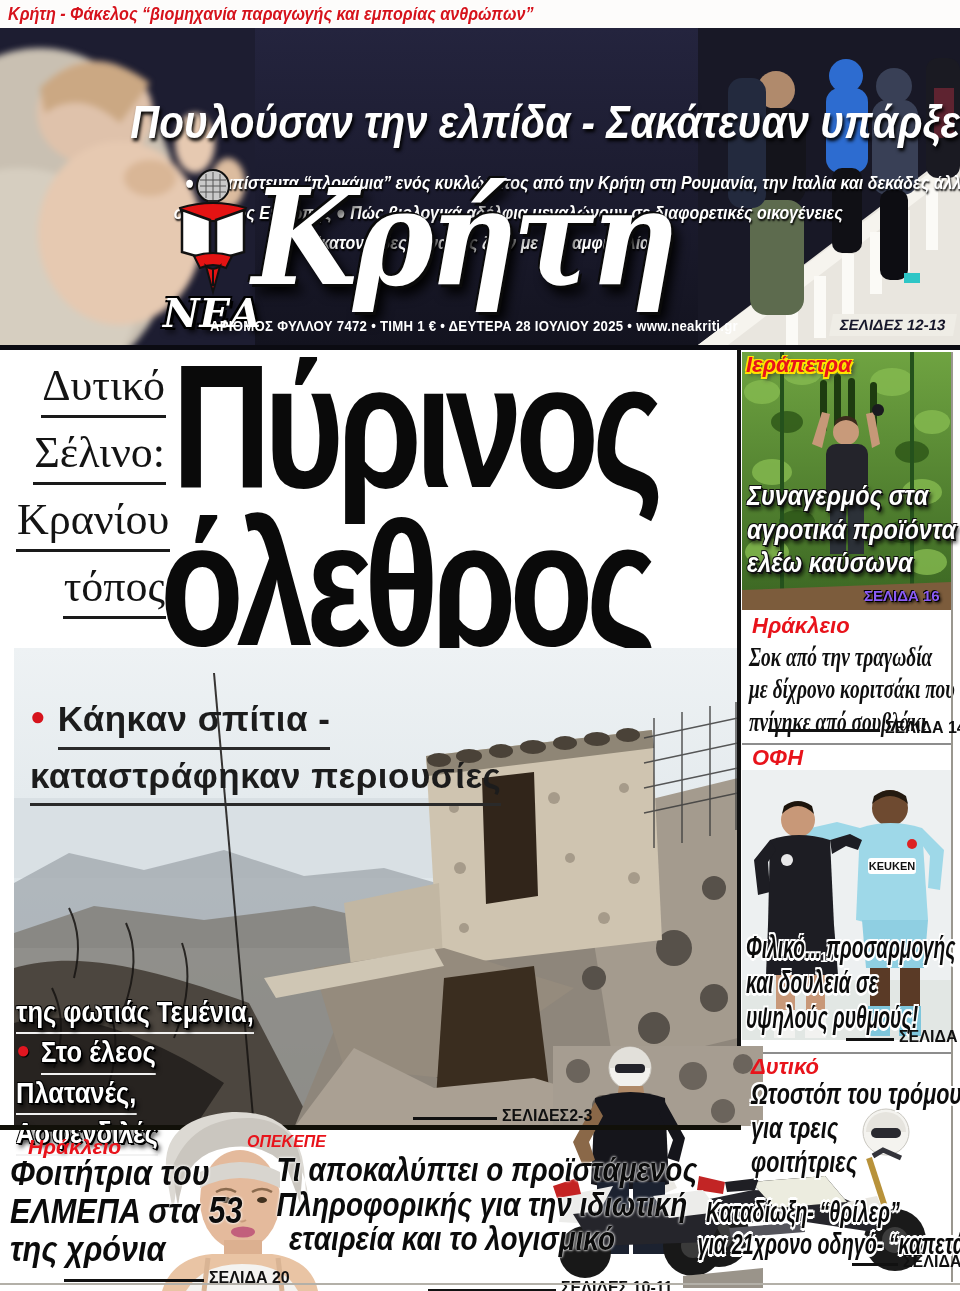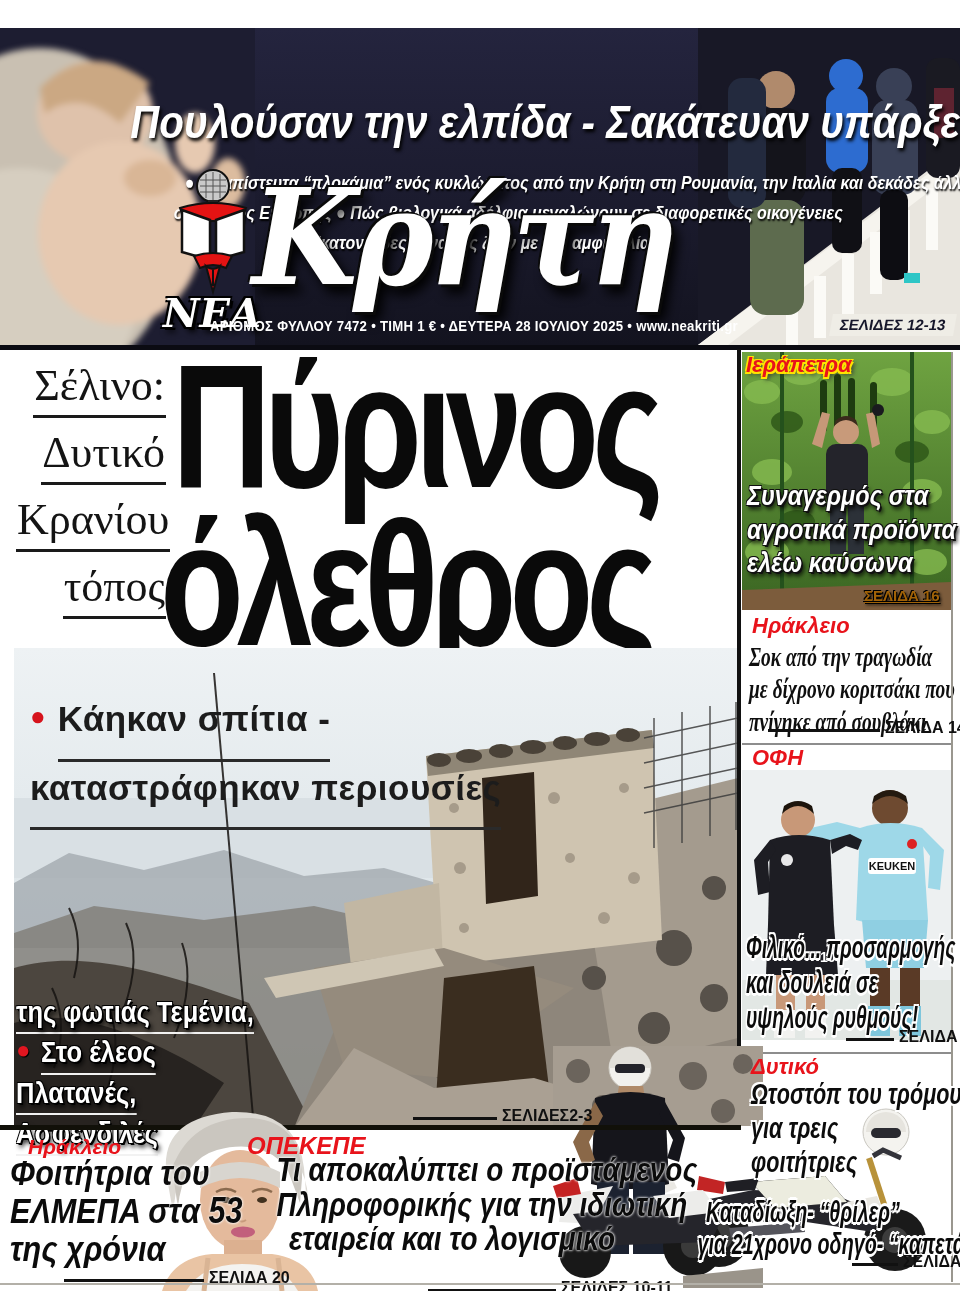--- a/index.html
+++ b/index.html
@@ -49,21 +49,21 @@
   .hl1{left:172px;top:338px;}
   .hl2{left:160px;top:496px;}
 
   
   .lead-photo{left:14px;top:648px;width:724px;height:480px;}
   .photo-rule{left:0;top:1125px;width:741px;height:5px;background:#111009;z-index:6;}
   .note-top{left:30px;top:700px;z-index:6;}
   .note-top .row{margin-bottom:7px;white-space:nowrap;}
   .note-top .dot{font:bold 26px/1 "Liberation Sans",sans-serif;color:#d6131c;margin-right:12px;vertical-align:6px;}
   .note-top .txt{display:inline-block;font:bold 35px/1.1 "Liberation Sans",sans-serif;color:#1c1c1c;
-    letter-spacing:.5px;border-bottom:3px solid #2a2a2a;padding-bottom:20px;}
+    letter-spacing:.5px;border-bottom:3px solid #2a2a2a;padding-bottom:8px;}
   .note-bottom{left:16px;top:996px;z-index:6;}
   .note-bottom .row{white-space:nowrap;margin-bottom:2px;}
   .note-bottom .dot{font:bold 24px/1 "Liberation Sans",sans-serif;color:#e01620;margin-right:10px;vertical-align:4px;
     text-shadow:1px 1px 0 #000;}
   .note-bottom .txt{display:inline-block;transform:scaleX(.85);transform-origin:left center;
     font:bold 30px/1.08 "Liberation Sans",sans-serif;color:#fff;
     border-bottom:2px solid #f2f2f2;padding-bottom:4px;
     text-shadow:-1px -1px 0 #000,1px -1px 0 #000,-1px 1px 0 #000,2px 2px 0 #000,3px 4px 6px #000;}
   .pageline{display:flex;align-items:flex-end;z-index:7;}
   .pageline .rl{height:3px;background:#111;margin:0 5px 4px 0;}
@@ -75,22 +75,22 @@
   .v-divider{left:737px;top:349px;width:4px;height:781px;background:#111;z-index:5;}
   .v-gray{left:951px;top:352px;width:2px;height:930px;background:#9a978f;z-index:2;}
   .sb-label{font:italic bold 22px/1 "Liberation Sans",sans-serif;color:#e8131b;white-space:nowrap;z-index:8;}
   .ylw{text-shadow:-1.5px -1.5px 0 #ffe400,1.5px -1.5px 0 #ffe400,-1.5px 1.5px 0 #ffe400,1.5px 1.5px 0 #ffe400,3px 3px 4px #333;font-style:italic;}
   .sb-photo{overflow:hidden;z-index:1;}
   .sb1{left:742px;top:352px;width:209px;height:258px;}
   .sb1-title{left:747px;top:479px;z-index:4;}
   .sb1-title .l{display:block;white-space:nowrap;transform:scaleX(.84);transform-origin:left center;
     font:italic bold 28px/1.2 "Liberation Sans",sans-serif;color:#fff;
     text-shadow:-1px -1px 0 #111,1px -1px 0 #111,-1px 1px 0 #111,2px 2px 0 #111,3px 4px 5px #000;}
-  .wpage{font:bold 15px/1 "Liberation Sans",sans-serif;color:#a16207;z-index:5;
-    text-shadow:-1px -1px 0 #000,1px 1px 0 #000,2px 2px 3px #000;white-space:nowrap;text-decoration:underline;}
+  .wpage{font:bold 15px/1 "Liberation Sans",sans-serif;color:#8b5cf6;z-index:5;
+    text-shadow:-1px -1px 0 #000,1px 1px 0 #000,2px 2px 3px #000;white-space:nowrap;}
   .sb2-title{left:749px;top:641px;}
   .sb2-title .l{display:block;white-space:nowrap;transform:scaleX(.72);transform-origin:left center;
     font:italic bold 27px/1.2 "Liberation Serif",serif;color:#0e0e0e;}
   .sbpage{z-index:6;}
   .sbpage .rl{width:112px;}
   .sb3{left:742px;top:770px;width:209px;height:270px;}
   .sb3-title{left:746px;top:930px;z-index:4;}
   .sb3-title .l{display:block;white-space:nowrap;transform:scaleX(.62);transform-origin:left center;
     font:italic bold 31px/1.13 "Liberation Sans",sans-serif;color:#0c0c0c;
     text-shadow:-2px -2px 0 #fff,2px -2px 0 #fff,-2px 2px 0 #fff,2px 2px 0 #fff,0 3px 0 #fff;}
@@ -125,20 +125,23 @@
   .sb2page{left:768px;top:720px;}
   .woman-art{left:112px;top:1108px;width:240px;height:183px;z-index:6;}
   .cop-art{left:533px;top:1046px;width:230px;height:242px;z-index:5;}
   .bottom-gray{left:0;top:1283px;width:960px;height:2px;background:#b3b0a8;z-index:9;}
 </style>
 </head>
 <body>
 
 <div class="page">
 
+  <div class="abs topstrip">
+    <span class="t">Κρήτη - Φάκελος “βιομηχανία παραγωγής και εμπορίας ανθρώπων”</span>
+  </div>
 
   <div class="abs header">
 
     <svg style="position:absolute;left:0;top:0" width="255" height="317" viewBox="0 0 255 317">
       <rect width="255" height="317" fill="#1d1d31"></rect>
       <g style="filter:blur(3px)">
         <ellipse cx="40" cy="190" rx="140" ry="170" fill="#c9c0b2"></ellipse>
         <ellipse cx="20" cy="260" rx="120" ry="120" fill="#d6cec0"></ellipse>
         <ellipse cx="95" cy="85" rx="58" ry="52" fill="#dfc2ab"></ellipse>
         <path d="M40,60 Q90,10 150,55 L120,95 Q80,60 45,85 Z" fill="#cba883"></path>
@@ -200,22 +203,22 @@
     <div class="logo-nea" style="position:absolute">ΝΕΑ</div>
   </div>
   <div class="abs logo-kriti">Κρήτη</div>
   <div class="abs infoline">
     <span class="s">ΑΡΙΘΜΟΣ ΦΥΛΛΟΥ 7472 • ΤΙΜΗ 1 € • ΔΕΥΤΕΡΑ 28 ΙΟΥΛΙΟΥ 2025 • www.neakriti.gr</span>
   </div>
   <div class="abs pages-badge">ΣΕΛΙΔΕΣ 12-13</div>
   <div class="abs header-rule"></div>
 
   <div class="abs kicker">
+    <div class="row"><span class="l">Δυτικό</span></div>
     <div class="row"><span class="l">Σέλινο:</span></div>
-    <div class="row"><span class="l">Δυτικό</span></div>
     <div class="row"><span class="l">Κρανίου</span></div>
     <div class="row"><span class="l">τόπος</span></div>
   </div>
 
   <div class="lead-hl">
     <span class="hl-line hl1">Πύρινος</span>
     <span class="hl-line hl2">όλεθρος</span>
   </div>
 
   <svg class="abs lead-photo" viewBox="0 0 724 480" preserveAspectRatio="none">
@@ -485,21 +488,21 @@
     <ellipse cx="114" cy="92" rx="5" ry="3" fill="#42311f"></ellipse>
     <ellipse cx="150" cy="92" rx="5" ry="3" fill="#42311f"></ellipse>
     <path d="M126,96 q4,12 0,16 q4,3 8,0" stroke="#c79a7c" stroke-width="2" fill="none"></path>
     <ellipse cx="131" cy="124" rx="12" ry="5.5" fill="#c2607c"></ellipse>
     <path d="M112,132 L150,132 150,152 112,152 Z" fill="#dcb090"></path>
     <path d="M50,183 Q60,150 100,146 L160,146 Q200,152 206,183 Z" fill="#e9c4a4"></path>
     <path d="M74,183 Q90,156 130,156 Q172,156 186,183 Z" fill="#f4f3f0"></path>
     <path d="M96,150 L92,183 M166,150 L170,183" stroke="#d9b494" stroke-width="5"></path>
   </svg>
 
-  <div class="abs rlabel" style="left:247px;top:1134px;font-size:24px;">ΟΠΕΚΕΠΕ</div>
+  <div class="abs rlabel" style="left:247px;top:1134px;font-size:16px;">ΟΠΕΚΕΠΕ</div>
   <div class="abs bc-title">
     <span class="l">Τι αποκαλύπτει ο προϊστάμενος</span>
     <span class="l">Πληροφορικής για την ιδιωτική</span>
     <span class="l">εταιρεία και το λογισμικό</span>
   </div>
   <div class="abs pageline p1011">
     <span class="rl"></span>
     <span class="pg">ΣΕΛΙΔΕΣ 10-11</span>
   </div>
 

